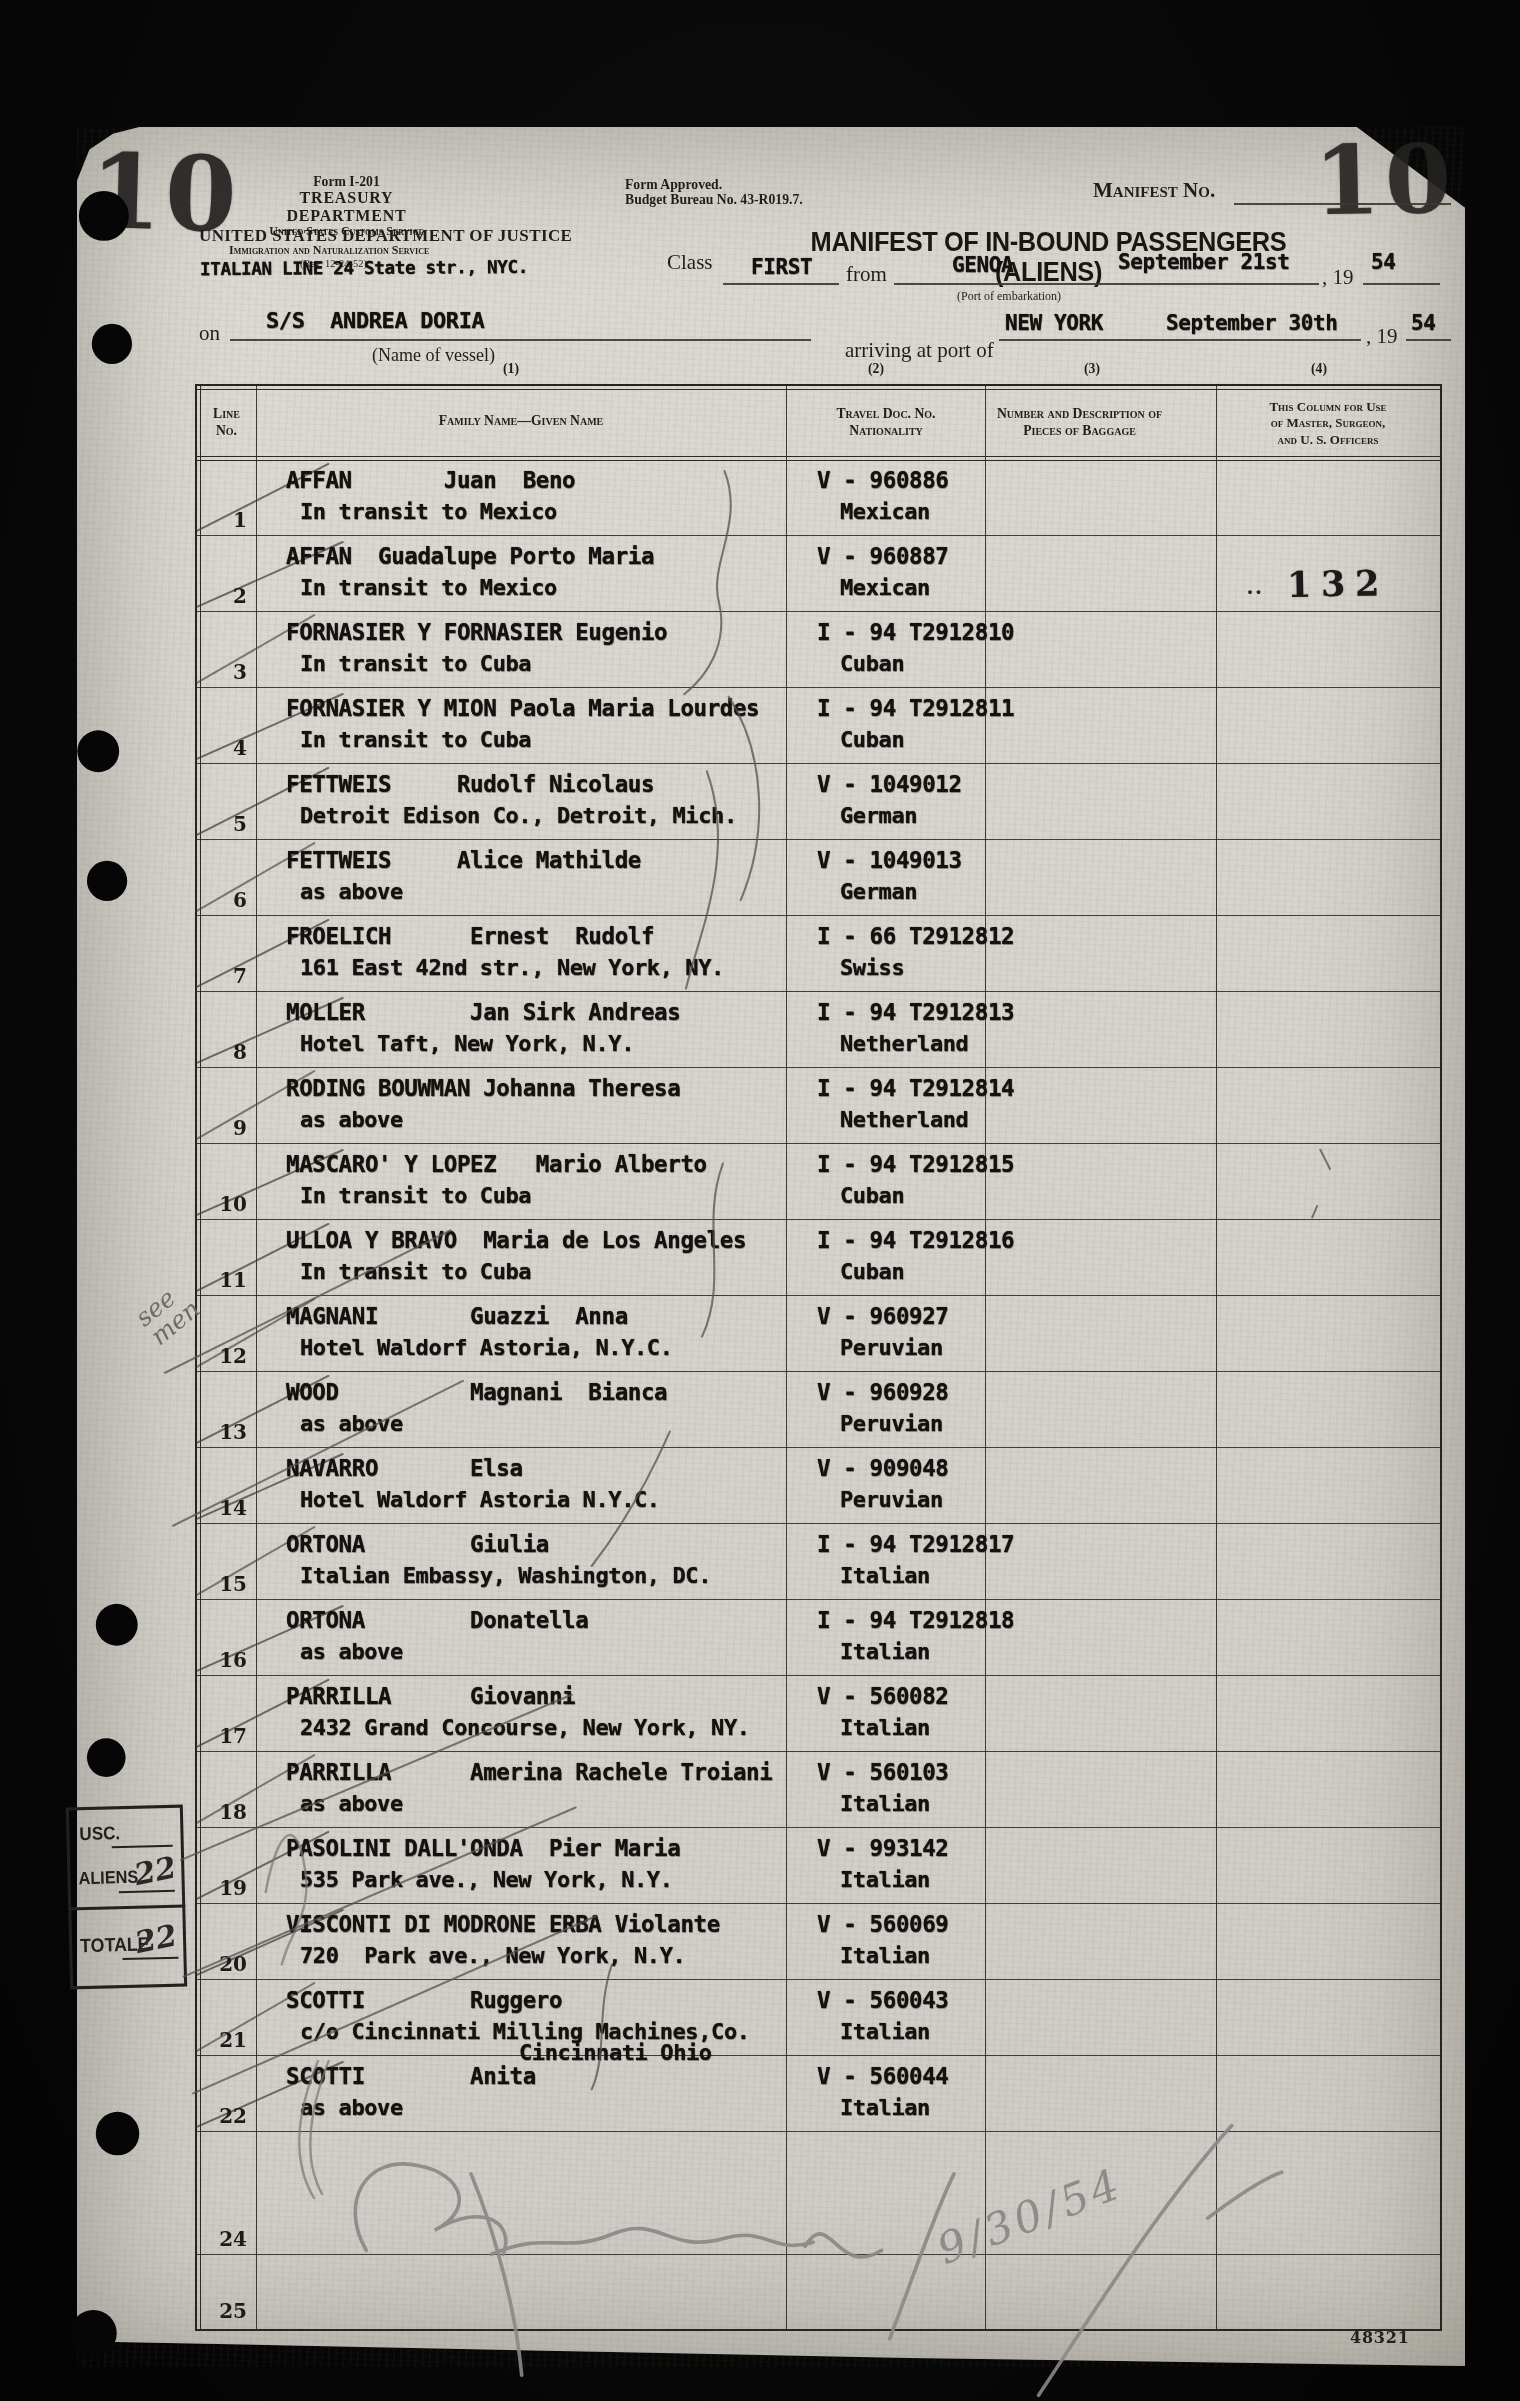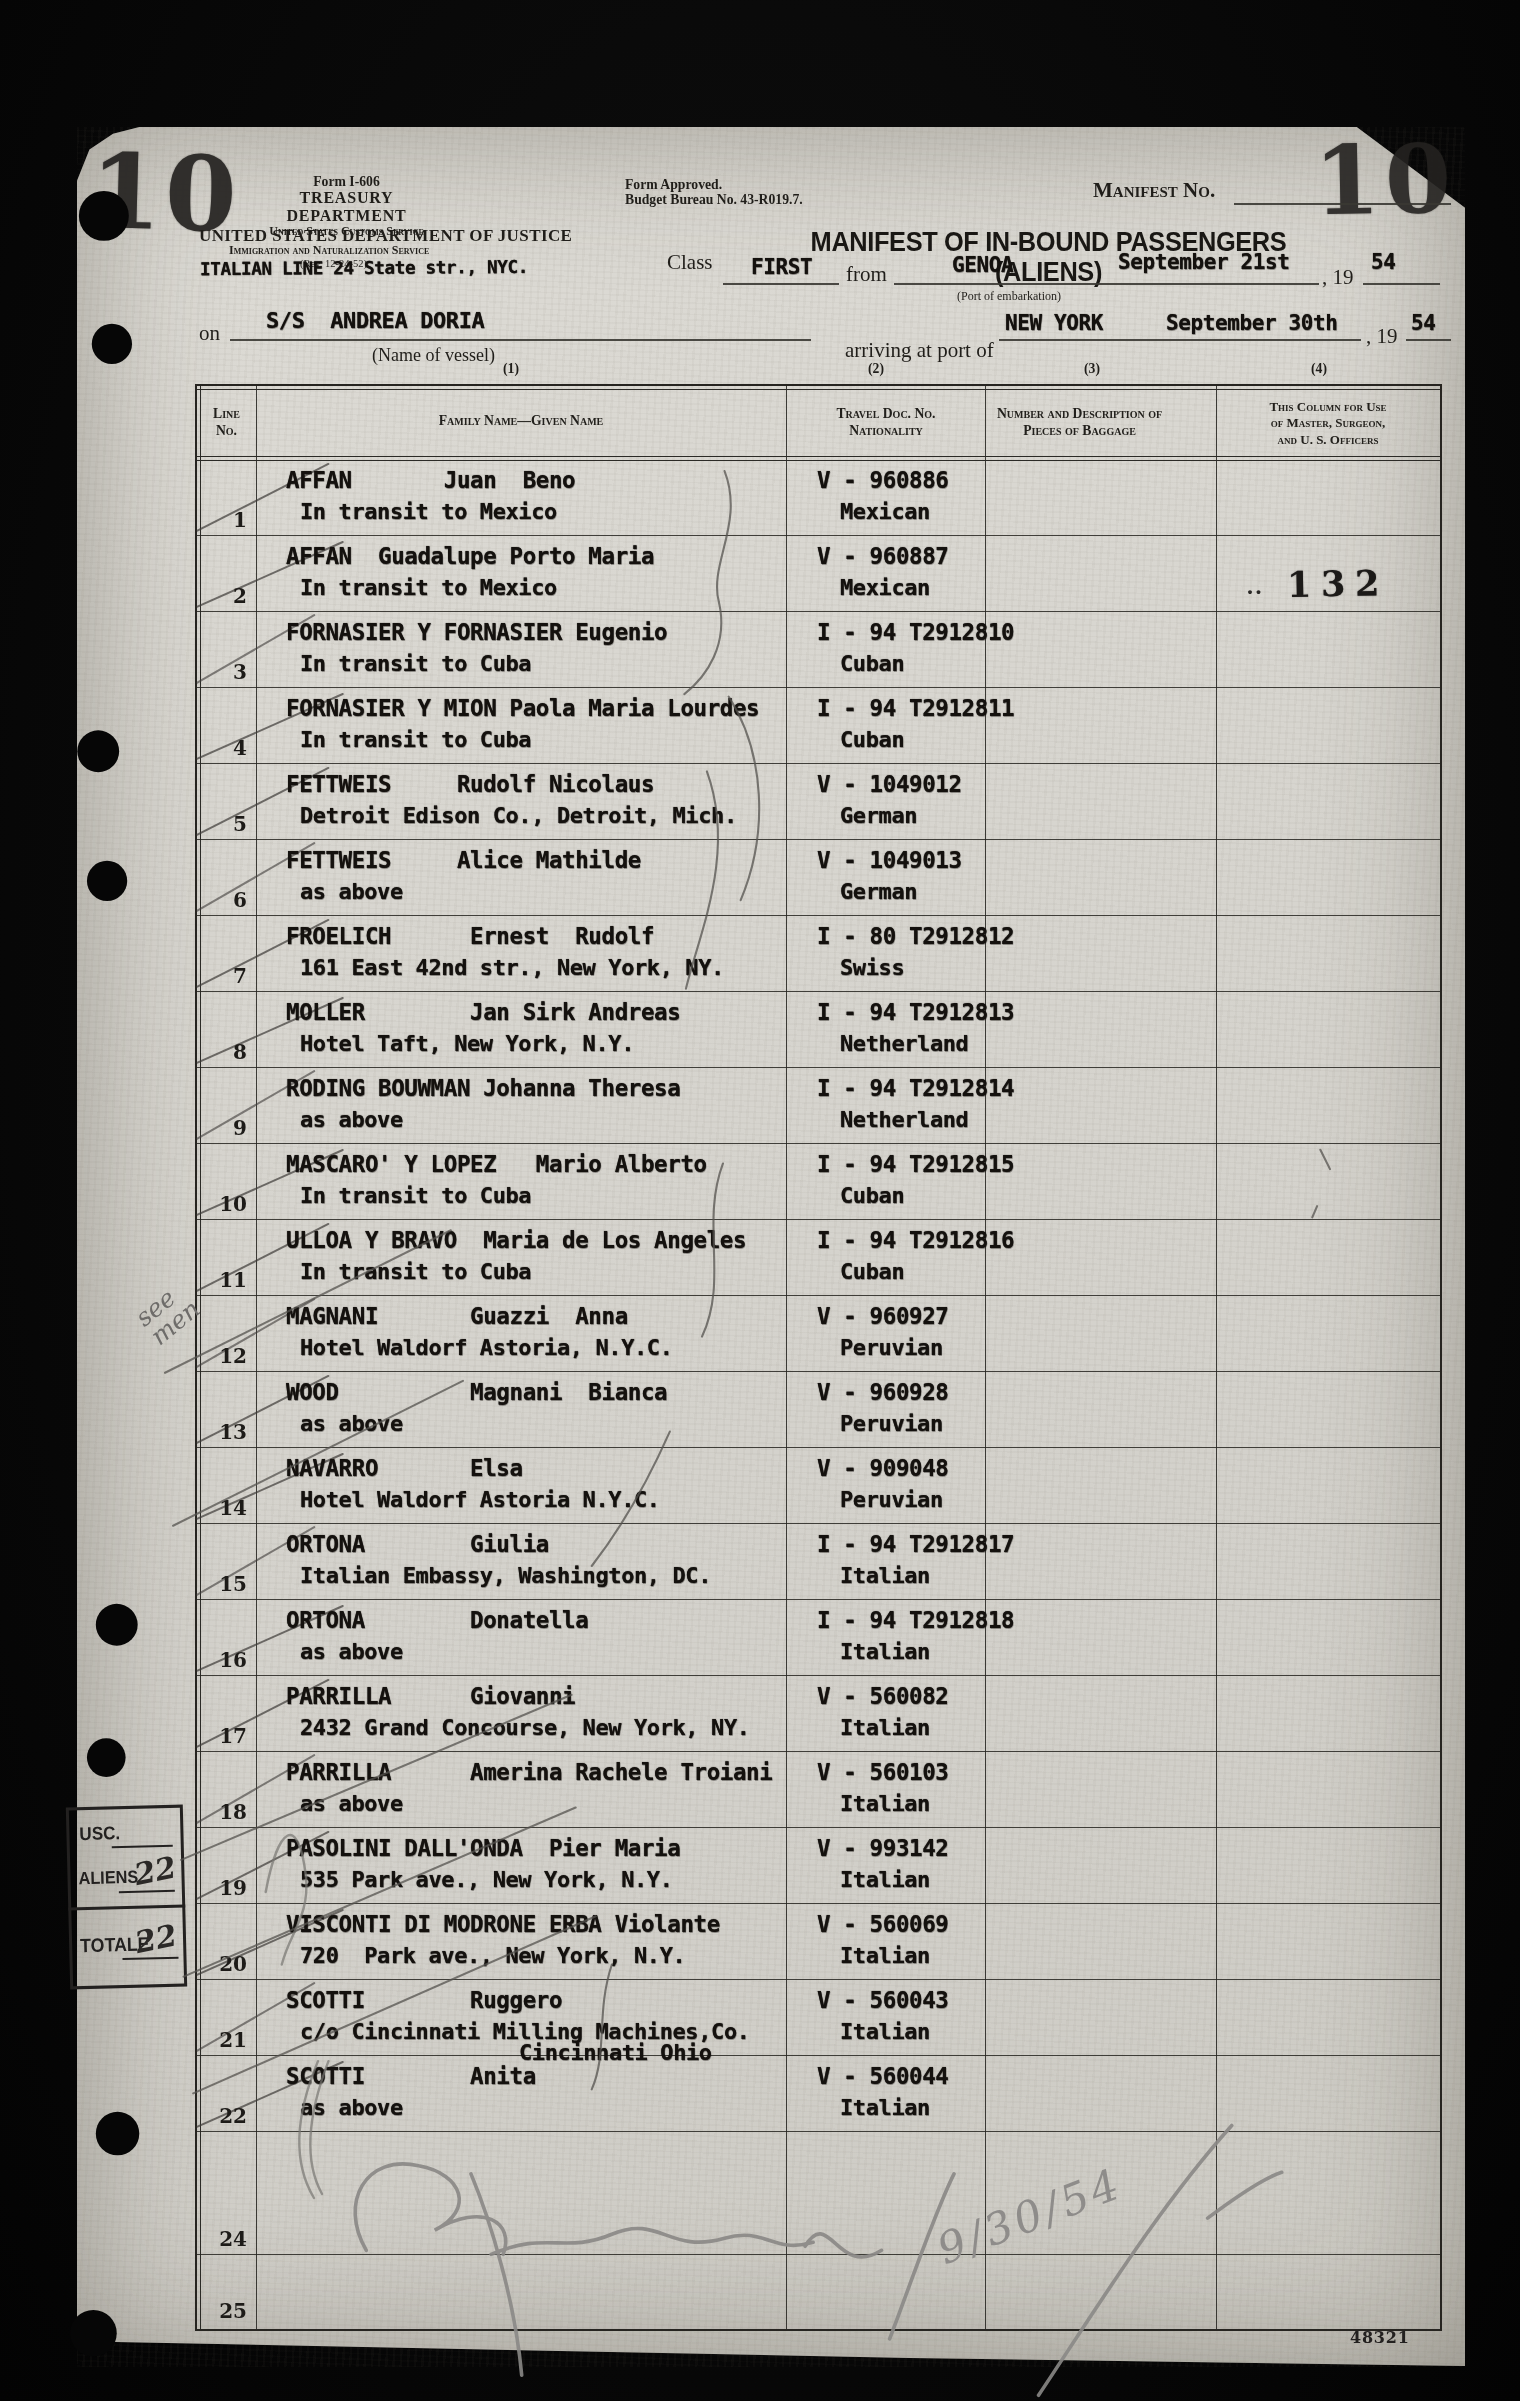--- a/index.html
+++ b/index.html
@@ -106,21 +106,21 @@
 </head>
 <body>
 
 <div class="paper"></div>
 <div class="texture"></div>
 
 <div class="abs stamp-big" id="stamp10L">10</div>
 <div class="abs stamp-big" id="stamp10R">10</div>
 
 <div class="abs hdr-left printed">
-  <div class="hl1">Form I-606</div>
+  <div class="hl1">Form I-201</div>
   <div class="hl2">TREASURY DEPARTMENT</div>
   <div class="hl3 sc">United States Customs Service</div>
 </div>
 <div class="abs hdr-doj printed">UNITED STATES DEPARTMENT OF JUSTICE</div>
 <div class="abs hdr-ins printed sc">Immigration and Naturalization Service</div>
 <div class="abs hdr-rev printed">(Rev. 12-24-52)</div>
 <div class="abs typed stamp-line">ITALIAN LINE 24 State str., NYC.</div>
 <div class="abs fa printed">
   <div>Form Approved.</div>
   <div>Budget Bureau No. 43-R019.7.</div>
@@ -241,21 +241,21 @@
       <div class="ad2 typed"></div>
       <div class="doc typed">V - 1049013</div>
       <div class="nat typed">German</div>
     </div>
       <div class="row">
       <div class="slash"></div>
       <div class="ln">7</div>
       <div class="nm typed">FROELICH      Ernest  Rudolf</div>
       <div class="ad typed">161 East 42nd str., New York, NY.</div>
       <div class="ad2 typed"></div>
-      <div class="doc typed">I - 80 T2912812</div>
+      <div class="doc typed">I - 66 T2912812</div>
       <div class="nat typed">Swiss</div>
     </div>
       <div class="row">
       <div class="slash"></div>
       <div class="ln">8</div>
       <div class="nm typed">MOLLER        Jan Sirk Andreas</div>
       <div class="ad typed">Hotel Taft, New York, N.Y.</div>
       <div class="ad2 typed"></div>
       <div class="doc typed">I - 94 T2912813</div>
       <div class="nat typed">Netherland</div>

